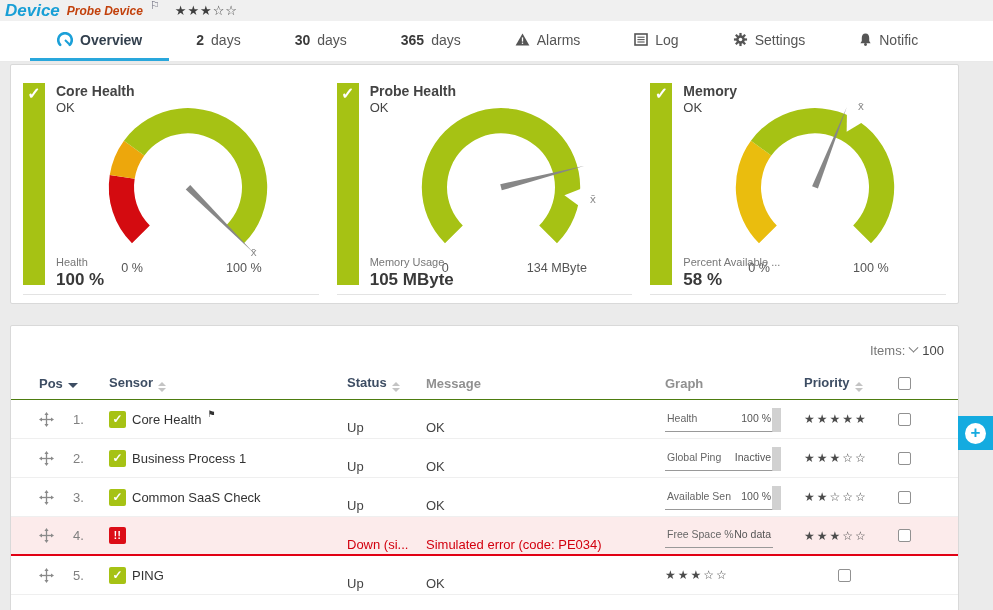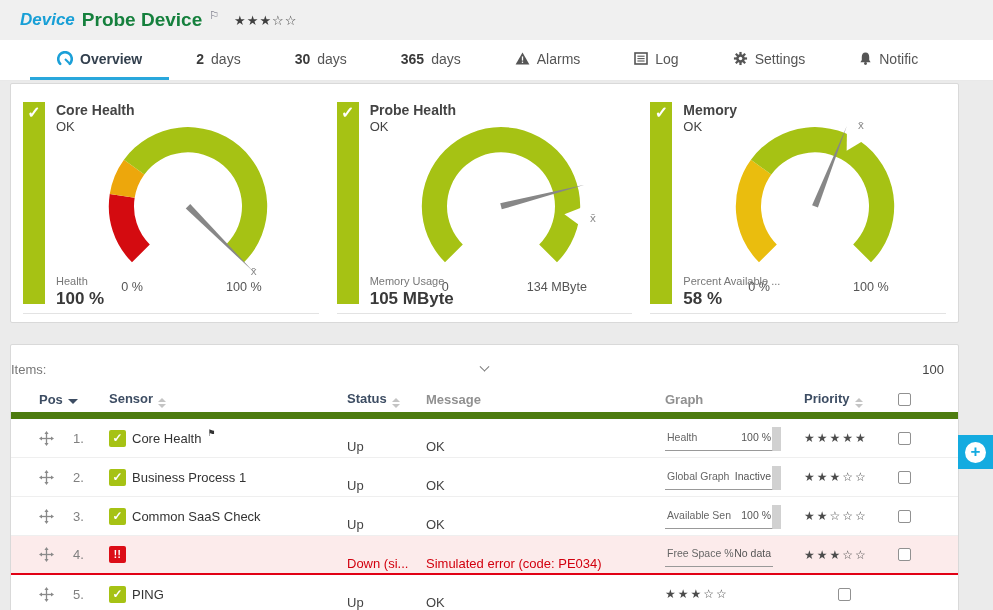--- a/index.html
+++ b/index.html
@@ -1,23 +1,23 @@
 <!DOCTYPE html>
 <html><head>
 <meta charset="utf-8">
 <style>
   * { margin:0; padding:0; box-sizing:border-box; }
   html,body { width:993px; height:610px; overflow:hidden; background:#ebebeb;
               font-family:"Liberation Sans", sans-serif; }
 
   
-  .topbar { height:40px; background:#f0f0f0; display:flex; align-items:center;
-            padding-left:20px; gap:7px; }
+  .topbar { height:21px; background:#f0f0f0; display:flex; align-items:center;
+            padding-left:5px; gap:7px; }
   .dev-type  { font-size:17px; font-style:italic; font-weight:bold; color:#189fd6; }
-  .dev-title { font-size:19px; font-weight:bold; color:#15803d; }
+  .dev-title { font-size:12px; font-weight:bold; color:#c2410c;font-style:italic; }
   .title-flag { font-size:11px; color:#667; position:relative; top:-5px; }
   .title-stars { font-size:13px; color:#3f3f3f; letter-spacing:1px; margin-left:8px; }
 
   
   .tabbar { height:41px; background:#fff; display:flex; align-items:stretch;
             padding-left:30px; white-space:nowrap; overflow:hidden;
             border-bottom:1px solid #e9e9e9; }
   .tab { display:flex; align-items:center; gap:7px; padding:0 27px;
          font-size:14px; color:#555; border-bottom:3px solid transparent; cursor:pointer; }
   .tab .num { font-weight:bold; color:#3b3b3b; }
@@ -41,28 +41,28 @@
   .gtitle .t1 { font-size:14px; font-weight:bold; color:#444; }
   .gtitle .t2 { font-size:13px; color:#444; margin-top:1px; }
   .gchannel { position:absolute; left:33px; bottom:4px; }
   .gchannel .c1 { font-size:11px; color:#777; }
   .gchannel .c2 { font-size:17px; font-weight:bold; color:#393939; margin-top:2px; }
   .gauge-svg { position:absolute; right:-4px; top:6px; width:270px; height:200px; }
 
   
   .table-card { margin-top:21px; height:400px; padding:0; position:relative; }
   .items-row { text-align:right; padding:17px 14px 0 0; font-size:13px; color:#777;
-               display:flex; justify-content:space-between; align-items:center; gap:3px; }
+               display:flex; justify-content:flex-end; align-items:center; gap:3px; }
   .items-count { color:#444; }
   .chev { width:7px; height:7px; border-right:1.5px solid #777; border-bottom:1.5px solid #777;
           transform:rotate(45deg) translate(-2px,-2px); display:inline-block; margin:0 2px; }
 
   .trow { display:grid; grid-template-columns:34px 36px 238px 79px 239px 139px 80px 40px;
           padding-left:28px; align-items:center; height:39px; border-bottom:1px solid #efefef; }
-  .thead { height:32px; margin-top:10px; border-bottom:7px solid #4d7c0f; font-size:13px; font-weight:bold; }
+  .thead { height:32px; margin-top:10px; border-bottom:1px solid #4d7c0f; font-size:13px; font-weight:bold; }
   .thead .hsort { color:#3d4d63; }
   .thead .hplain { color:#909090; }
   .sorticons { display:inline-flex; flex-direction:column; gap:2px; margin-left:5px; vertical-align:1px; }
   .tri-u { width:0;height:0;border-left:4px solid transparent;border-right:4px solid transparent;
            border-bottom:4px solid #c4c4c4; }
   .tri-d { width:0;height:0;border-left:4px solid transparent;border-right:4px solid transparent;
            border-top:4px solid #c4c4c4; }
   .tri-d-dark { display:inline-block; width:0;height:0;border-left:5px solid transparent;
            border-right:5px solid transparent; border-top:5px solid #3d4d63; margin-left:5px; }
   .move { margin-right:0; display:flex; }
@@ -333,21 +333,21 @@
       <div class="posnum">2.</div>
       <div class="cell-sensor">
         <span class="sicon">✓</span>
         <span>Business Process 1</span>
       </div>
       <div class="cell-status">Up</div>
       <div class="cell-msg">OK</div>
       <div class="mini-graph">
         <span class="axis"></span>
         <span class="gbarv"></span>
-        <span class="glabel">Global Graph</span>
+        <span class="glabel">Global Ping</span>
         <span class="gvalue">Inactive</span>
       </div>
       <div class="cell-stars">★★★☆☆</div>
       <div class="cell-check">
           <span class="cbox"></span>
         </div>
     </div>
 
     <div class="trow">
       <div class="move">

